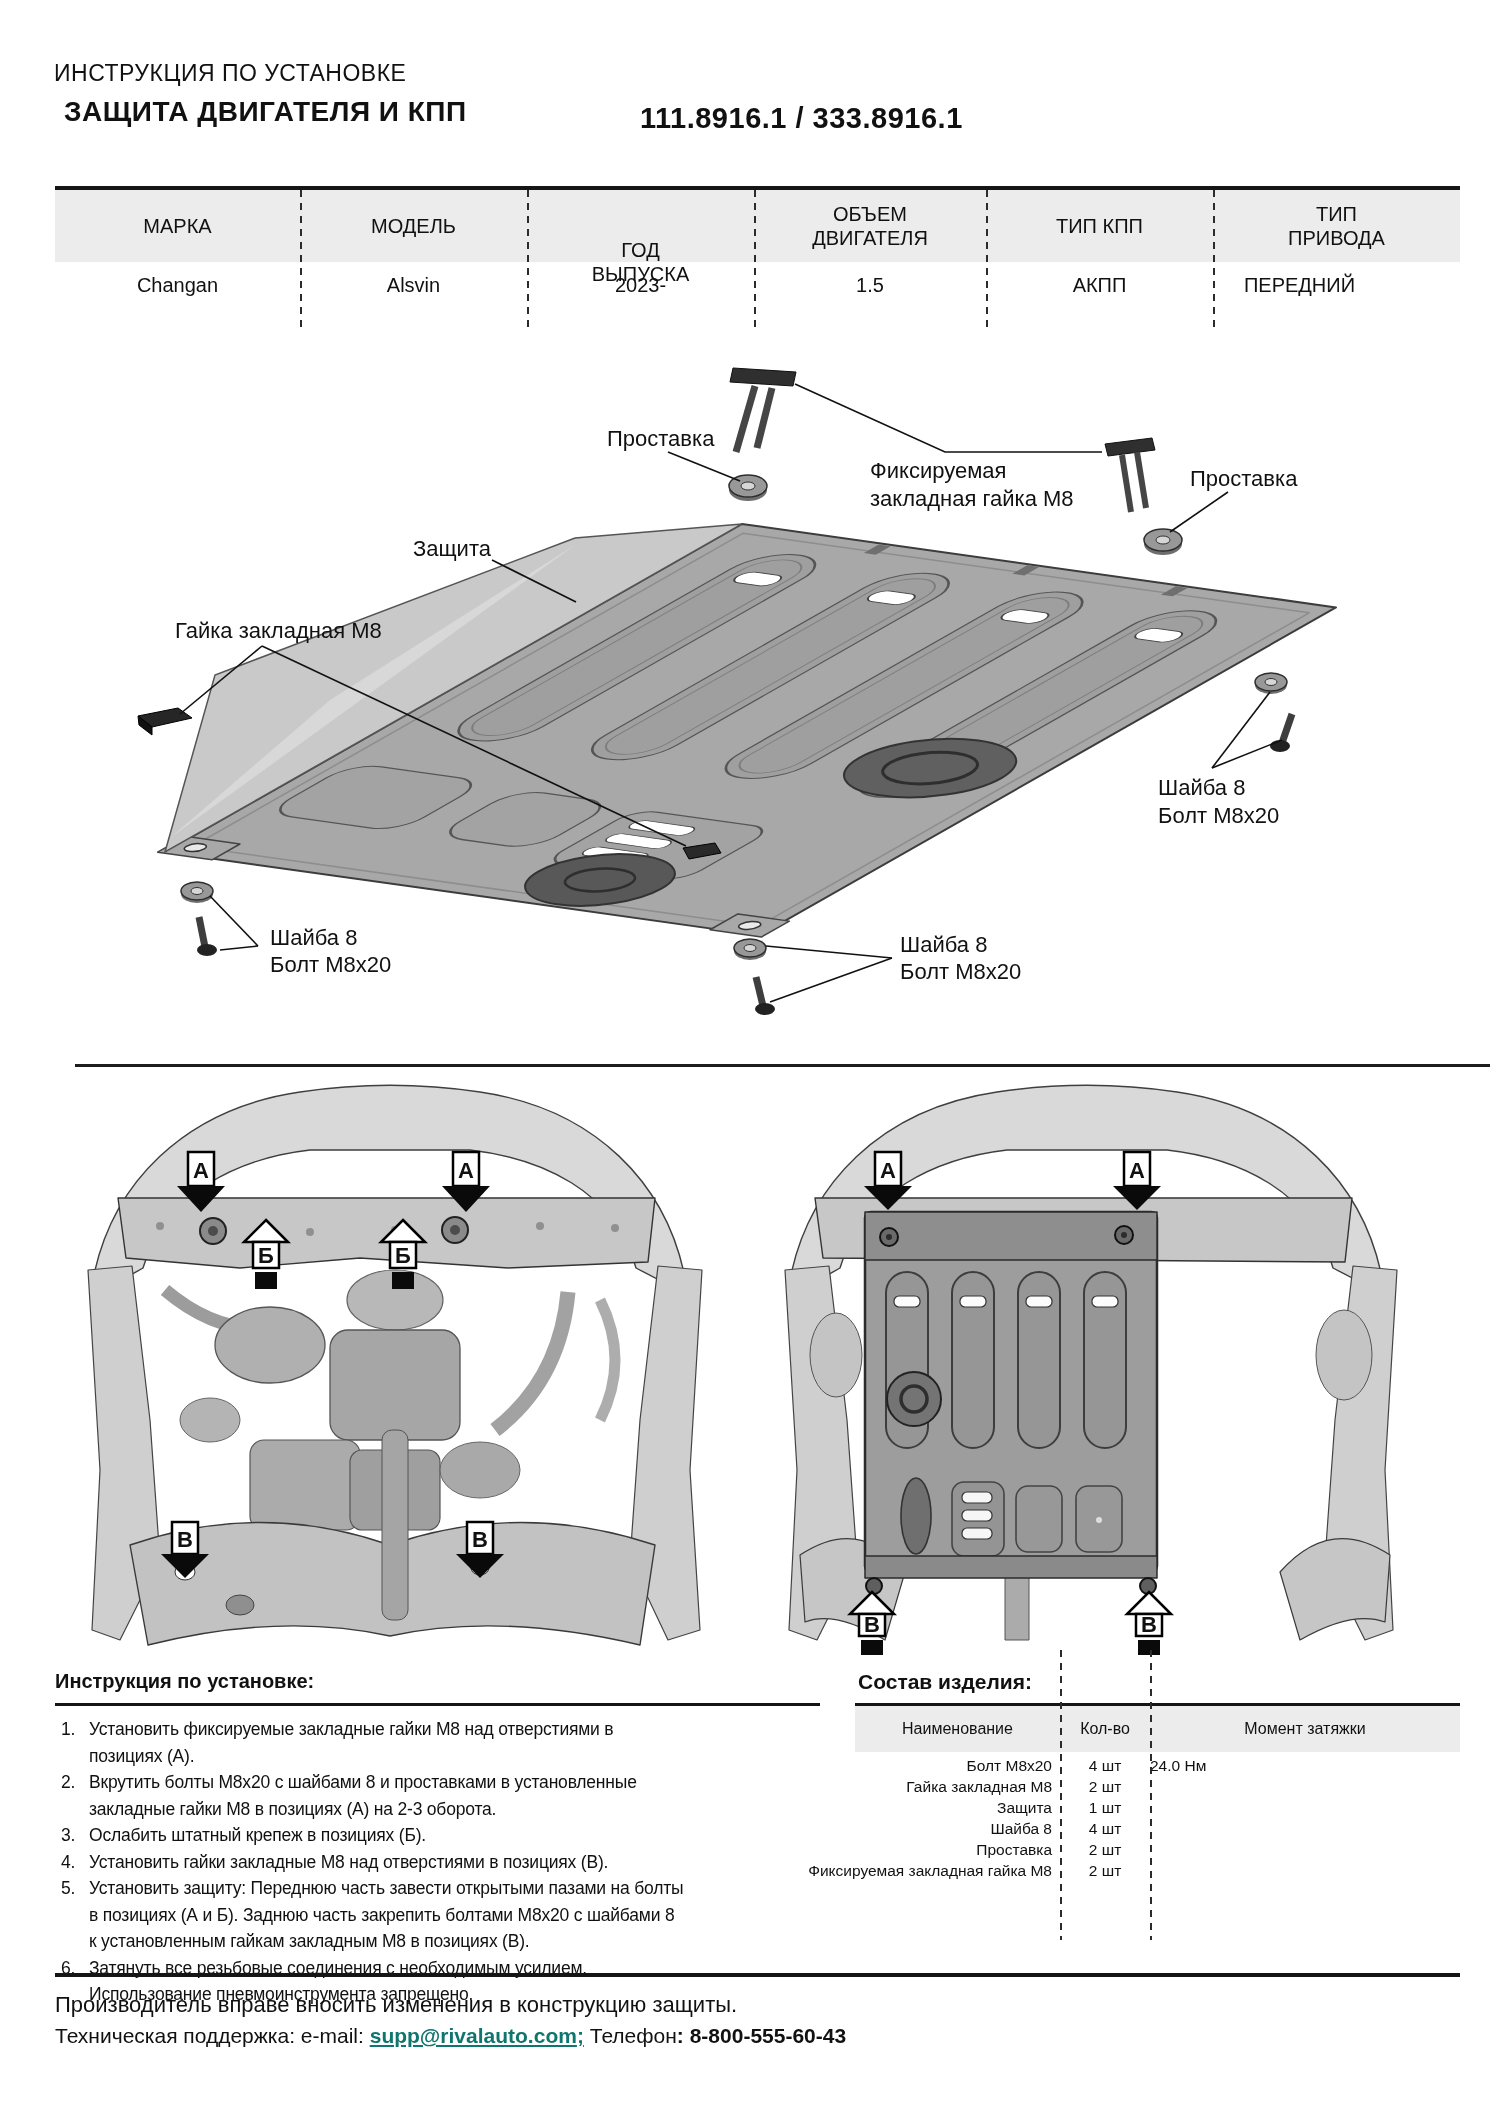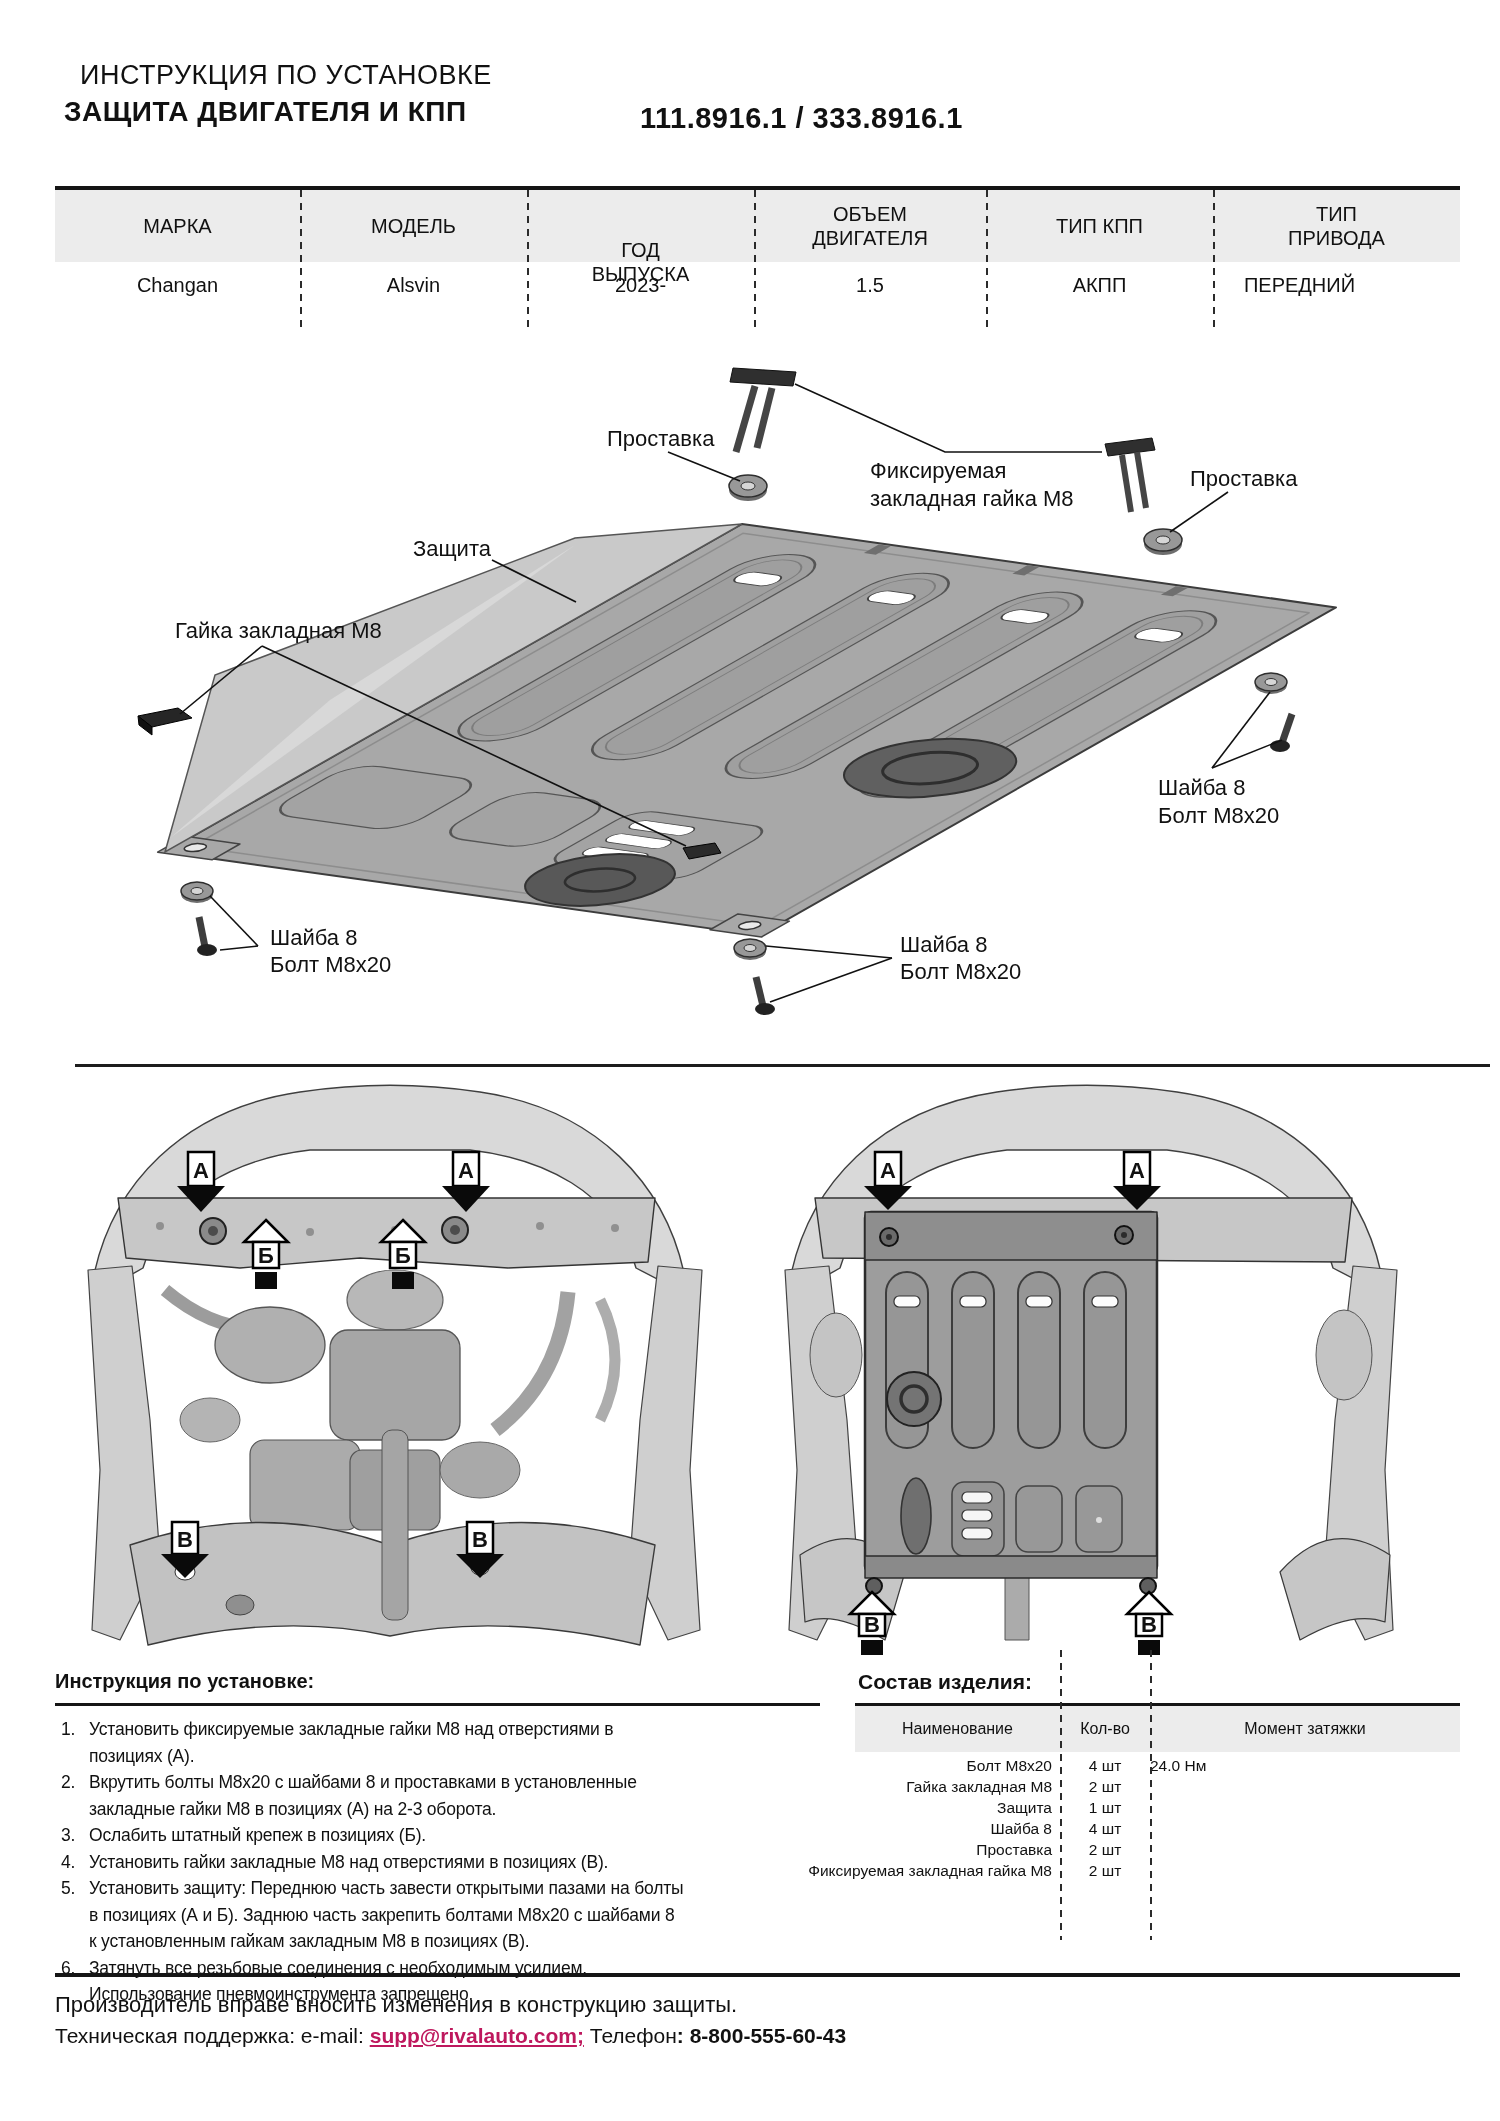--- a/index.html
+++ b/index.html
@@ -2,21 +2,21 @@
 <html><head>
 <meta charset="utf-8">
 <style>
   html,body{margin:0;padding:0;background:#888;}
   #page{
     position:relative;width:1500px;height:2121px;background:#ffffff;
     font-family:"Liberation Sans", sans-serif;color:#111;overflow:hidden;margin:0 auto;
   }
   .abs{position:absolute;}
   
-  .hdr-sub{left:80px;top:60px;font-size:27px;letter-spacing:.5px;}
+  .hdr-sub{left:54px;top:60px;font-size:23px;letter-spacing:.5px;}
   .hdr-title{left:64px;top:96px;font-size:28px;font-weight:bold;letter-spacing:.5px;}
   .hdr-part{left:640px;top:102px;font-size:29px;font-weight:bold;letter-spacing:.5px;}
   
   .vt-topline{left:55px;top:186px;width:1405px;height:4px;background:#151515;}
   .vt-headbg{left:55px;top:190px;width:1405px;height:72px;background:#ececec;}
   .vt-cell{display:flex;align-items:center;justify-content:center;text-align:center;
            font-size:20px;line-height:24px;white-space:pre-line;}
   .vt-head{top:190px;height:72px;}
   .vt-val{top:262px;height:46px;}
   .vdash{width:2px;top:190px;height:138px;
@@ -37,21 +37,21 @@
           top:1706px;height:46px;font-size:16px;}
   .pt-dash{width:2px;top:1650px;height:290px;
     background-image:repeating-linear-gradient(to bottom,#2b2b2b 0,#2b2b2b 7px,transparent 7px,transparent 13px);}
   .pt-name{width:262px;left:790px;text-align:right;font-size:15.5px;white-space:nowrap;}
   .pt-qty{width:90px;left:1060px;text-align:center;font-size:15.5px;}
   .pt-torque{width:310px;left:1150px;font-size:15.5px;}
   
   .foot-rule{left:55px;top:1973px;width:1405px;height:4px;background:#151515;}
   .foot-l1{left:55px;top:1992px;font-size:22px;}
   .foot-l2{left:55px;top:2024px;font-size:21px;}
-  .email{color:#be185d;font-weight:bold;text-decoration:underline;}
+  .email{color:#0f766e;font-weight:bold;text-decoration:underline;}
   .phone-b{font-weight:bold;}
   svg text{font-family:"Liberation Sans",sans-serif;fill:#111;}
 </style>
 </head>
 <body>
 
 <div id="page">
 
   <div class="abs hdr-sub">ИНСТРУКЦИЯ ПО УСТАНОВКЕ</div>
   <div class="abs hdr-title">ЗАЩИТА ДВИГАТЕЛЯ И КПП</div>

